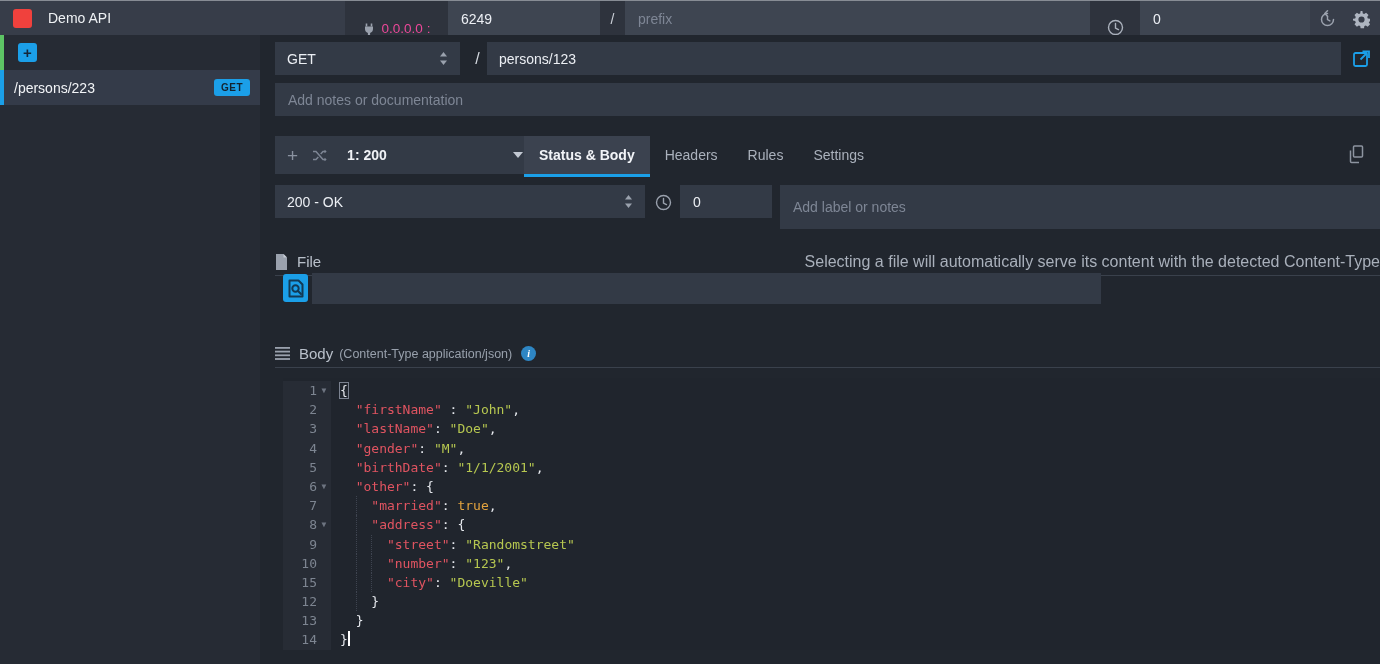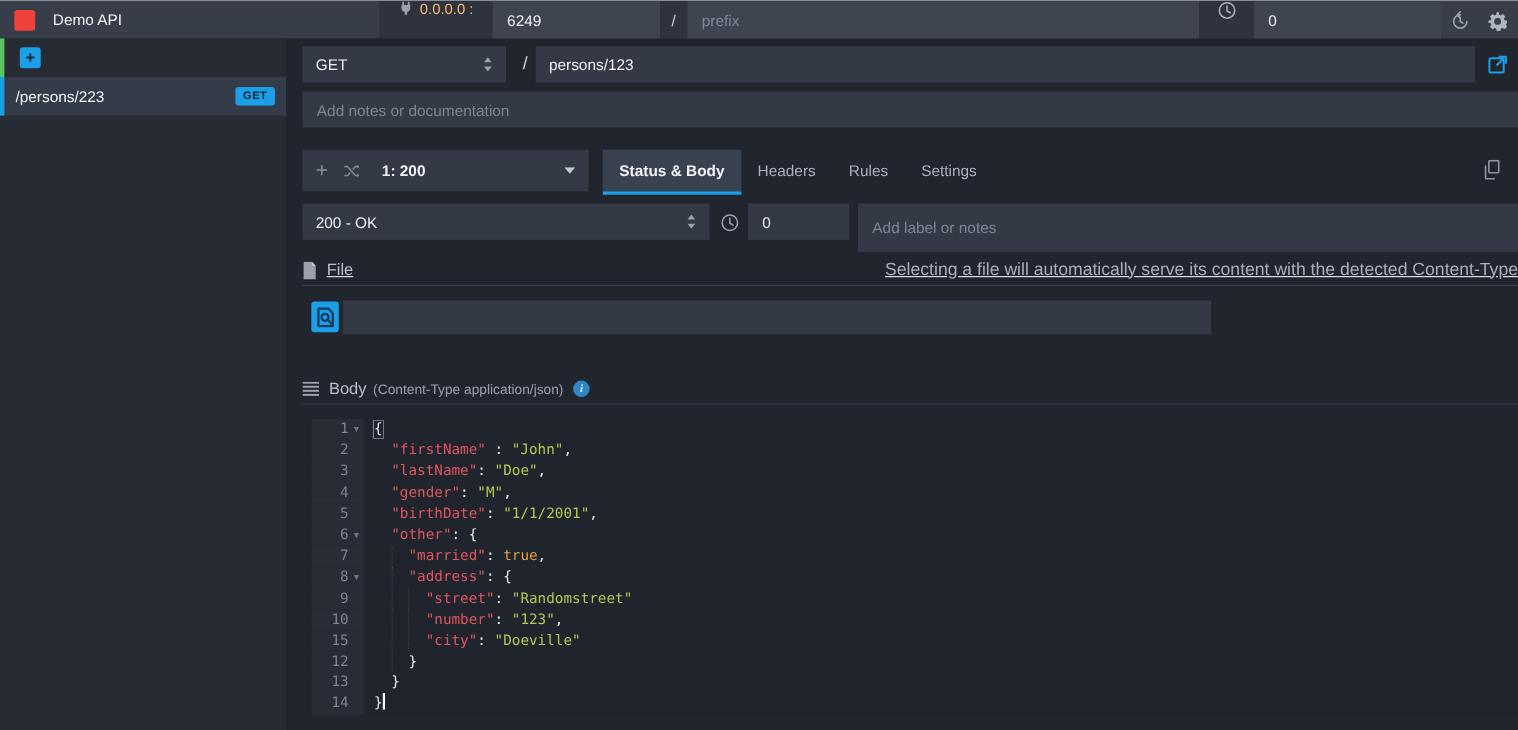--- a/index.html
+++ b/index.html
@@ -18,22 +18,22 @@
   }
 
   
   .topbar{ position:absolute; top:0; left:0; width:1380px; height:35px;
            background:var(--topbar-bg); border-top:1px solid #878c94;
            display:flex; align-items:center; color:var(--txt); font-size:14px; }
   .stop-btn{ position:absolute; left:13px; top:8px; width:19px; height:19px;
              border-radius:3px; background:var(--stop); }
   .env-title{ position:absolute; left:48px; top:0; line-height:35px; color:#eef1f4; }
   .tb-section{ position:absolute; top:0; height:35px; background:var(--topbar-dark);
-               display:flex; align-items:flex-start; justify-content:center; gap:7px;
-               color:#fdba74; font-size:13.5px; }
+               display:flex; align-items:flex-end; justify-content:center; gap:7px;
+               color:#ec4899; font-size:13.5px; }
   .tb-input{ position:absolute; top:0; height:35px; background:var(--topbar-input);
              display:flex; align-items:center; padding-left:13px; font-size:14px; color:var(--txt); }
   .tb-input.ph{ color:var(--placeholder); }
   .tb-sep{ position:absolute; top:0; height:35px; background:var(--topbar-dark);
            display:flex; align-items:center; justify-content:center; color:#cdd2da; }
   .tb-icon{ position:absolute; top:7px; width:22px; height:22px; display:flex;
             align-items:center; justify-content:center; }
 
   
   .sidebar{ position:absolute; top:35px; left:0; width:260px; height:629px;
@@ -66,40 +66,40 @@
   .route-sep{ position:absolute; left:204px; top:7px; width:27px; height:33px;
               display:flex; align-items:center; justify-content:center; color:#d4d9e0; }
   .path-input{ left:227px; top:7px; width:854px; height:33px; padding:0 12px; }
   .extlink-btn{ position:absolute; left:1090px; top:12px; width:22px; height:22px;
                 display:flex; align-items:center; justify-content:center; }
   .notes-input{ left:15px; top:48px; width:1105px; height:33px; padding:0 13px; font-size:14px; }
 
   .resp-select{ left:15px; top:101px; width:260px; height:38px; padding:0 12px; gap:14px; }
   .resp-select .plus{ color:#8a92a0; font-size:19px; font-weight:400; line-height:1; }
   .resp-label{ font-size:14px; font-weight:700; color:#f0f2f6; flex:1; margin-left:6px; }
-  .tabs{ position:absolute; left:288px; top:101px; height:38px; display:flex; }
+  .tabs{ position:absolute; left:264px; top:101px; height:38px; display:flex; }
   .tab{ height:38px; padding:0 15px; display:flex; align-items:center;
         color:var(--txt-dim); font-size:14px; position:relative; }
   .tab.active{ background:var(--tab-active); color:#f2f4f8; font-weight:700; }
   .tab.active::after{ content:""; position:absolute; left:0; right:0; bottom:-3px;
                       height:3px; background:var(--accent); }
   .copy-btn{ position:absolute; left:1085px; top:108px; width:22px; height:22px;
              display:flex; align-items:center; justify-content:center; }
 
   .status-select{ left:15px; top:150px; width:370px; height:33px; padding:0 12px;
                   justify-content:space-between; }
   .latency-icon{ position:absolute; left:392px; top:156px; width:22px; height:22px;
                  display:flex; align-items:center; justify-content:center; }
   .latency-input{ left:420px; top:150px; width:92px; height:33px; padding:0 13px; }
   .label-input{ left:520px; top:150px; width:600px; height:44px; padding:0 13px; }
 
   .section-header{ position:absolute; left:15px; width:1105px; height:22px;
                    display:flex; align-items:center; gap:9px;
                    border-bottom:1px solid var(--divider); padding-bottom:6px; }
-  .file-header{ top:203px;text-decoration:underline; }
+  .file-header{ top:219px; }
   .body-header{ top:311px; }
   .section-title{ color:#b9c0ca; font-size:15px; }
   .section-sub{ color:#98a0ac; font-size:12.5px; margin-left:-3px; }
   .section-hint{ margin-left:auto; color:#a9b0bb; font-size:16px; }
 
   .browse-btn{ position:absolute; left:23px; top:239px; width:25px; height:28px;
                background:var(--accent); border-radius:3px; display:flex;
                align-items:center; justify-content:center; }
   .file-input{ left:52px; top:238px; width:789px; height:31px; padding:0 12px; }
 

